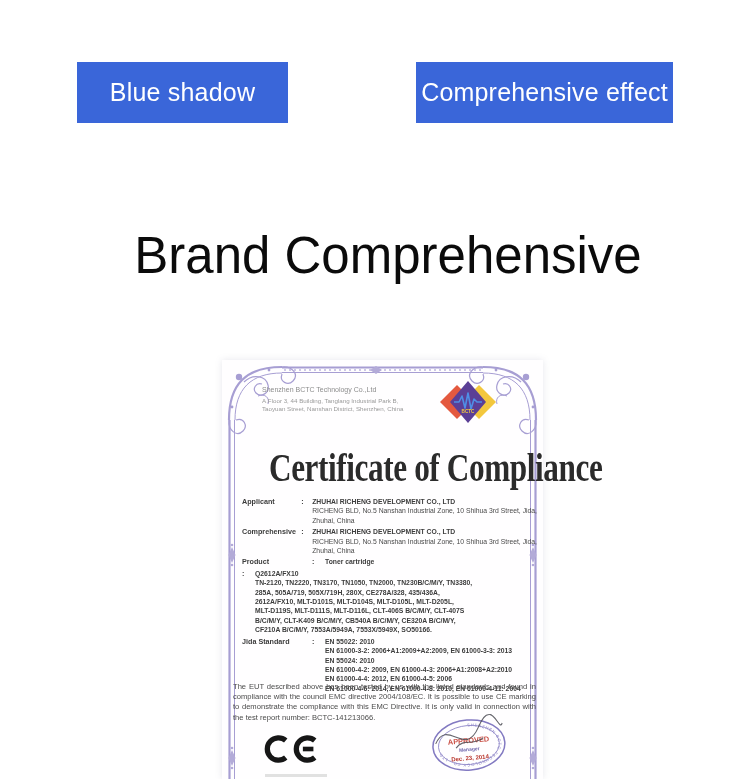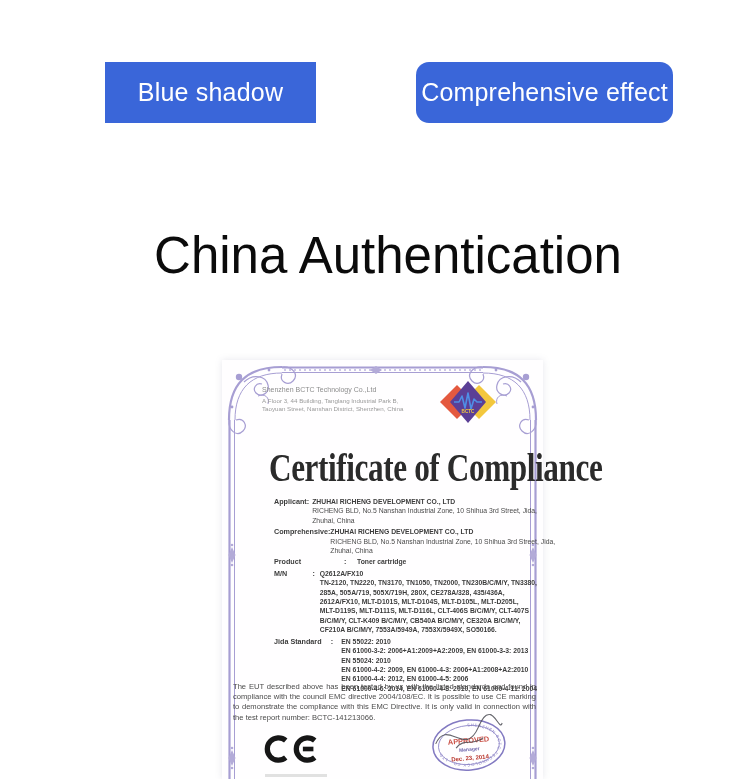--- a/index.html
+++ b/index.html
@@ -3,22 +3,22 @@
 <meta charset="utf-8">
 <style>
   html,body{margin:0;padding:0;}
   .page{position:relative;width:750px;height:779px;background:#ffffff;overflow:hidden;
         font-family:"Liberation Sans",sans-serif;}
 
   
   .tab{position:absolute;top:62px;height:61px;background:#3a66d9;color:#ffffff;
        font-size:25px;display:flex;align-items:center;justify-content:center;
        letter-spacing:0.2px;}
-  .tab-1{left:77px;width:211px;margin-left:28px;}
-  .tab-2{left:416px;width:257px;border-radius:13px;}
+  .tab-1{left:77px;width:211px;}
+  .tab-2{left:416px;width:257px;}
 
   
   .heading{position:absolute;top:226px;left:26px;right:0;text-align:center;
            font-size:51px;color:#0b0b0b;font-weight:400;letter-spacing:0px;}
 
   
   .cert{position:absolute;left:222px;top:360px;width:321px;height:419px;background:#fffeff;
         box-shadow:0 0 7px rgba(120,120,150,.18);color:#3f3f3f;}
   .cert .frame{position:absolute;left:0;top:0;}
 
@@ -30,21 +30,21 @@
 
   .cert-title{position:absolute;left:0;top:84px;width:100%;text-align:center;
               font-family:"Liberation Serif",serif;font-weight:bold;font-size:40px;
               color:#2b2b2b;}
   .cert-title span{display:inline-block;transform:scaleX(0.78);transform-origin:center;
                    letter-spacing:-0.5px;white-space:nowrap;}
   .cert-num{position:absolute;left:0;top:118px;width:100%;text-align:center;
             font-size:8.4px;font-weight:bold;color:#3a3a3a;}
 
   .fields{position:absolute;left:20px;top:137px;right:6px;}
-  .row{display:flex;margin-bottom:2px;margin-left:32px;}
+  .row{display:flex;margin-bottom:2px;}
   .lbl{width:70px;font-size:7.2px;font-weight:bold;line-height:9.4px;color:#3c3c3c;}
   .colon{width:13px;font-size:7.2px;font-weight:bold;line-height:9.4px;color:#3c3c3c;}
   .val{flex:1;}
   .vline{font-size:6.8px;line-height:9.4px;white-space:nowrap;color:#4a4a4a;}
   .vline.b{font-weight:bold;color:#3c3c3c;}
 
   .statement{position:absolute;left:11px;top:322px;width:303px;font-size:7.6px;
              line-height:10.2px;text-align:justify;color:#4a4a4a;}
 
   .ce{position:absolute;left:40px;top:370px;}
@@ -53,21 +53,21 @@
           opacity:.8;}
 </style>
 </head>
 <body>
 
 <div class="page">
 
   <div class="tab tab-1">Blue shadow</div>
   <div class="tab tab-2">Comprehensive effect</div>
 
-  <div class="heading">China Authentication</div>
+  <div class="heading">Brand Comprehensive</div>
 
   <div class="cert">
 
     <svg class="frame" width="321" height="419" viewBox="0 0 321 419" aria-hidden="true">
       <defs>
         <g id="corner" stroke="#a79ed3" fill="none">
           <path d="M 7 60 C 7 24 24 7 60 7" stroke-width="2.2"></path>
           <path d="M 13 60 C 13 29 29 13 60 13" stroke-width="1"></path>
           <path d="M 60 7 c 11 -1 17 8 11 14 c -5 5 -14 1 -11 -7" stroke-width="1.2"></path>
           <path d="M 7 60 c -1 11 8 17 14 11 c 5 -5 1 -14 -7 -11" stroke-width="1.2"></path>
@@ -143,21 +143,20 @@
 
       <div class="row">
         <div class="lbl">Product</div>
         <div class="colon">:</div>
         <div class="val">
           <div class="vline b">Toner cartridge</div>
         </div>
       </div>
 
       <div class="row">
-        <div class="lbl">M/N</div>
         <div class="colon">:</div>
         <div class="val">
           <div class="vline b">Q2612A/FX10</div>
           <div class="vline b">TN-2120, TN2220, TN3170, TN1050, TN2000, TN230B/C/M/Y, TN3380,</div>
           <div class="vline b">285A, 505A/719, 505X/719H, 280X, CE278A/328, 435/436A,</div>
           <div class="vline b">2612A/FX10, MLT-D101S, MLT-D104S, MLT-D105L, MLT-D205L,</div>
           <div class="vline b">MLT-D119S, MLT-D111S, MLT-D116L, CLT-406S B/C/M/Y, CLT-407S</div>
           <div class="vline b">B/C/M/Y, CLT-K409 B/C/M/Y, CB540A B/C/M/Y, CE320A B/C/M/Y,</div>
           <div class="vline b">CF210A B/C/M/Y, 7553A/5949A, 7553X/5949X, SO50166.</div>
         </div>

